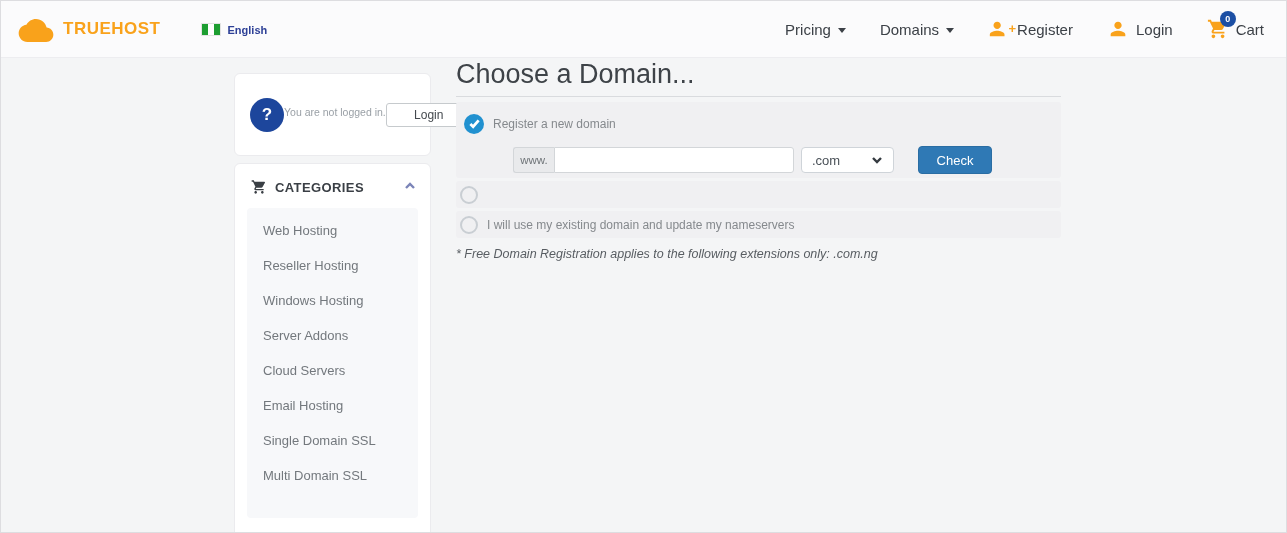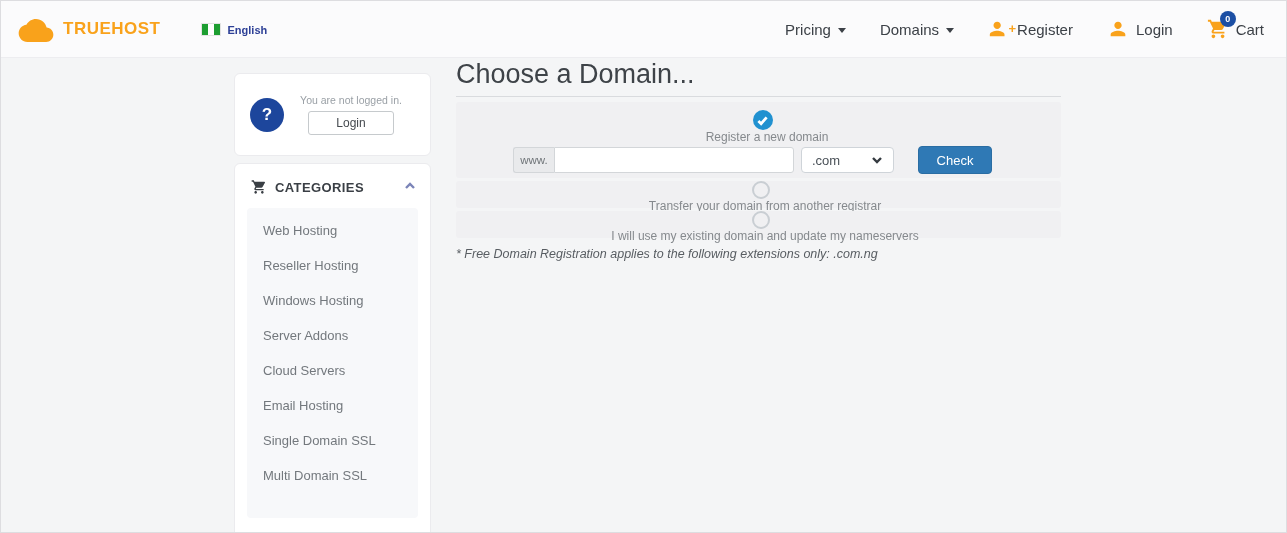--- a/index.html
+++ b/index.html
@@ -40,21 +40,21 @@
     display:flex; align-items:center; justify-content:center;
   }
 
   
   .card { position:absolute; background:#fff; border:1px solid #ebebee; border-radius:6px; }
   .login-card { left:233px; top:72px; width:197px; height:83px; display:flex; align-items:center; padding:0 12px 0 15px; }
   .q-circle {
     width:34px; height:34px; border-radius:50%; background:#1d469c; color:#fff;
     font-size:17px; font-weight:800; display:flex; align-items:center; justify-content:center; flex:0 0 auto;
   }
-  .login-col { flex:1; display:flex; flex-direction:column; align-items:center; }
+  .login-col { flex:1; display:flex; flex-direction:row; align-items:center; }
   .login-status { font-size:10.5px; color:#9aa0a6; margin-bottom:5px; white-space:nowrap; }
   .login-btn {
     width:86px; height:24px; background:#fff; border:1px solid #c6cacd; border-radius:3px;
     font-size:12px; color:#44494e; font-family:inherit; cursor:pointer;
   }
 
   .categories-card { left:233px; top:162px; width:197px; height:400px; overflow:hidden; }
   .cat-header { display:flex; align-items:center; padding:14px 14px 12px 16px; cursor:pointer; }
   .cat-header svg.cart { width:16px; height:16px; fill:#3a3f45; }
   .cat-title { font-size:13px; font-weight:800; color:#3a3f45; letter-spacing:.4px; margin-left:8px; }
@@ -64,21 +64,21 @@
   .cat-item { padding:10px 16px; font-size:13px; color:#73787d; cursor:pointer; white-space:nowrap; }
 
   
   .main-title { position:absolute; left:455px; top:58px; font-size:27px; font-weight:400; color:#3e4348; }
   .title-rule { position:absolute; left:455px; top:95px; width:605px; height:1px; background:#d9dbde; }
 
   .opt-row { position:absolute; left:455px; width:605px; background:#f0f0f2; border-radius:3px; }
   .row1 { top:101px; height:76px; padding:8px 0 0 4px; }
   .row2 { top:180px; height:27px; }
   .row3 { top:210px; height:27px; }
-  .radio-line { display:flex; align-items:center; height:27px; padding-left:4px;flex-direction:column; }
+  .radio-line { display:flex; align-items:center; height:27px; padding-left:4px; }
   .radio-checked {
     width:20px; height:20px; border-radius:50%; background:#2191d0; flex:0 0 auto;
     display:flex; align-items:center; justify-content:center; cursor:pointer;
   }
   .radio-checked svg { width:11px; height:11px; stroke:#fff; stroke-width:3; fill:none; }
   .radio-empty { width:18px; height:18px; border-radius:50%; border:2px solid #c9ced3; background:transparent; flex:0 0 auto; cursor:pointer; }
   .radio-label { font-size:12px; color:#85898d; margin-left:9px; white-space:nowrap; }
 
   .domain-form { display:flex; align-items:center; margin:9px 0 0 53px; }
   .prefix {
@@ -241,21 +241,20 @@
           <polyline points="2,4 6,8 10,4"></polyline>
         </svg>
     </div>
     <button class="check-btn">Check</button>
   </div>
 </div>
 
 <div class="opt-row row2">
   <div class="radio-line">
     <span class="radio-empty"></span>
-    <span class="radio-label">Transfer your domain from another registrar</span>
   </div>
 </div>
 
 <div class="opt-row row3">
   <div class="radio-line">
     <span class="radio-empty"></span>
     <span class="radio-label">I will use my existing domain and update my nameservers</span>
   </div>
 </div>
 

